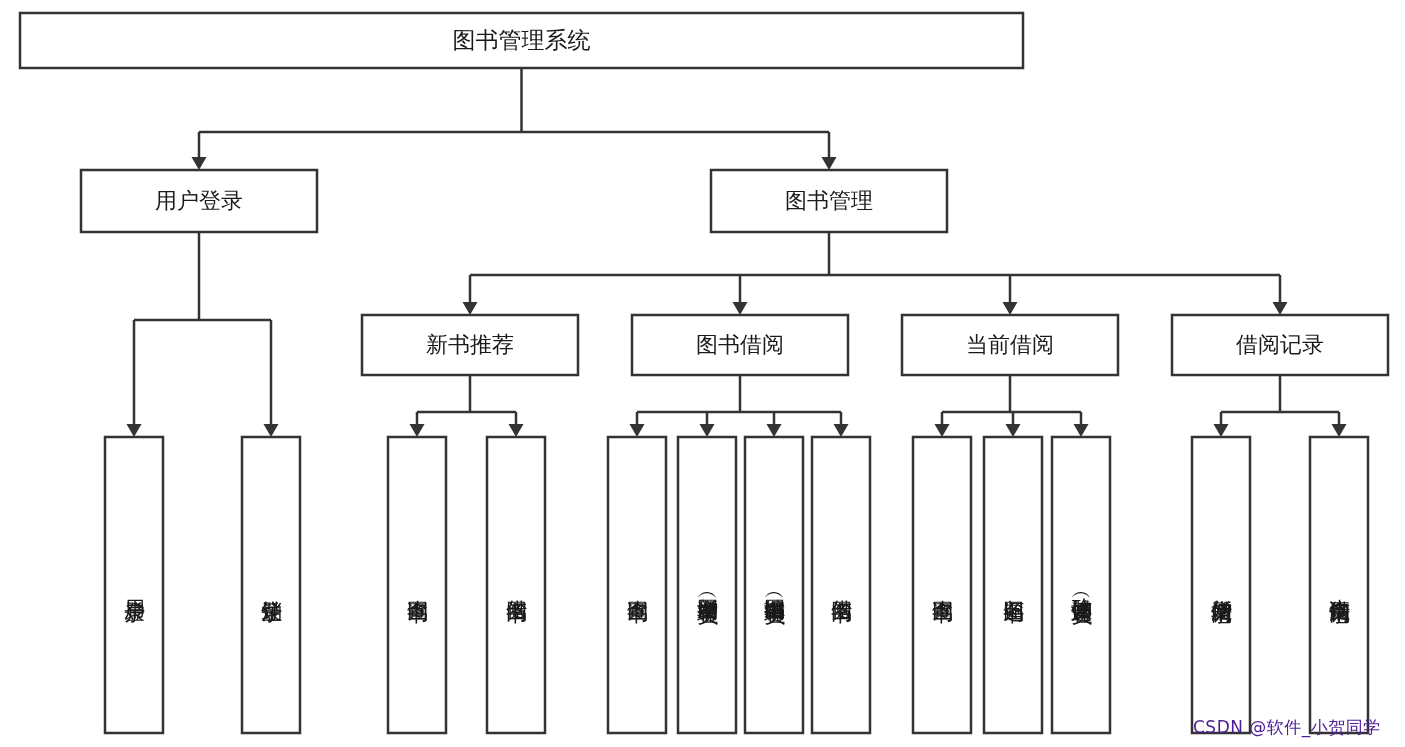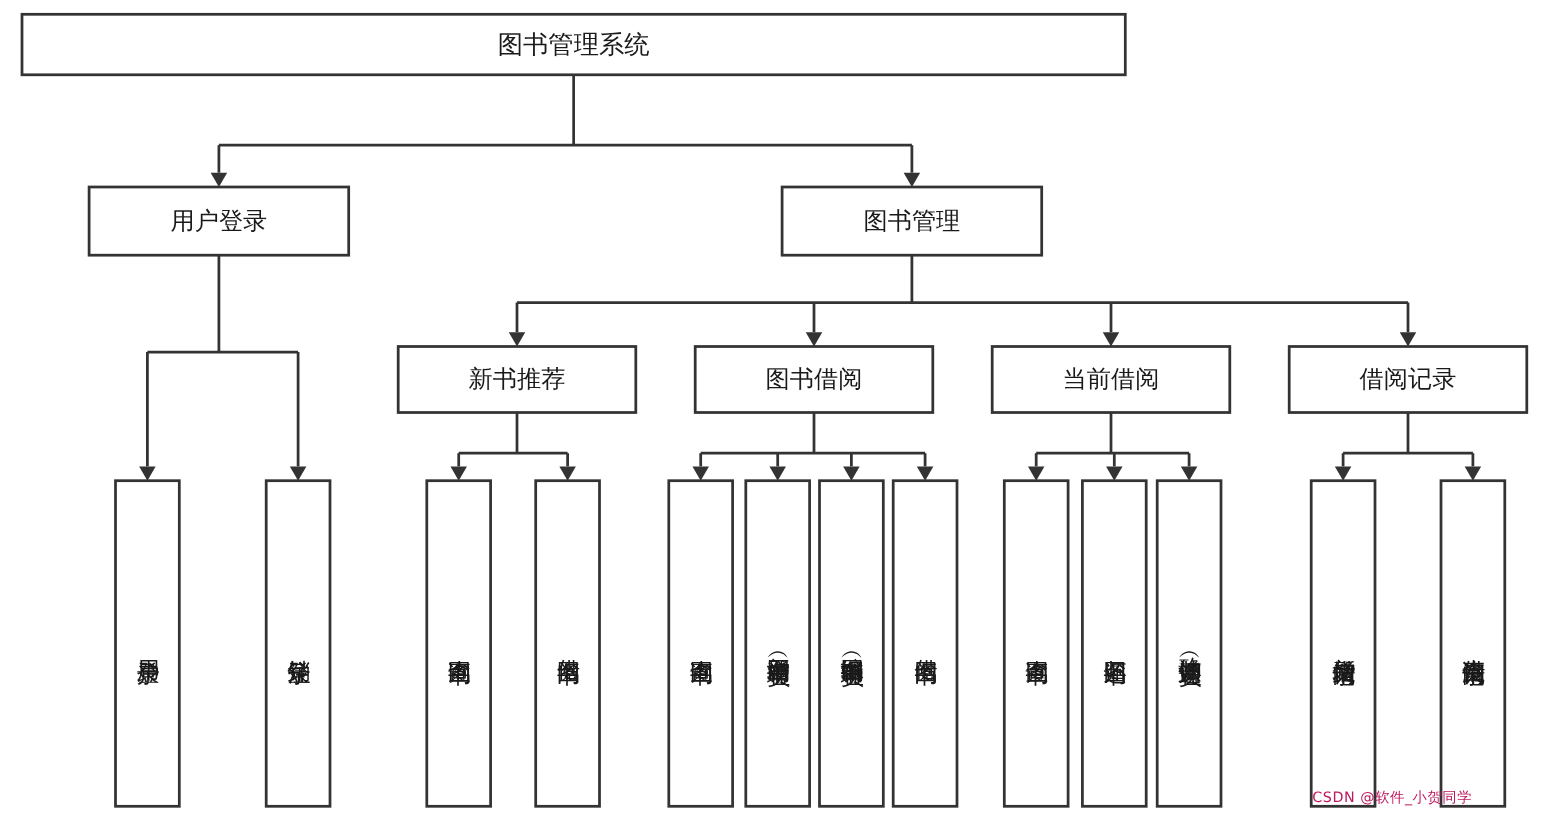--- a/index.html
+++ b/index.html
@@ -71,22 +71,22 @@
     display: flex;
     align-items: center;
     justify-content: center;
     text-align: center;
     white-space: nowrap;
     pointer-events: none;
   }
   .watermark {
     position: absolute;
     font-family: "DejaVu Sans", "Liberation Sans", sans-serif;
-    font-size: 13px;
-    color: #be185d;
+    font-size: 17px;
+    color: #4c1d95;
     white-space: nowrap;
     letter-spacing: 0.5px;
   }
 </style>
 </head>
 <body>
 
 <div id="diagram-root">
   <svg id="tree-svg" viewBox="0 0 1405 747" xmlns="http://www.w3.org/2000/svg">
     <defs>

